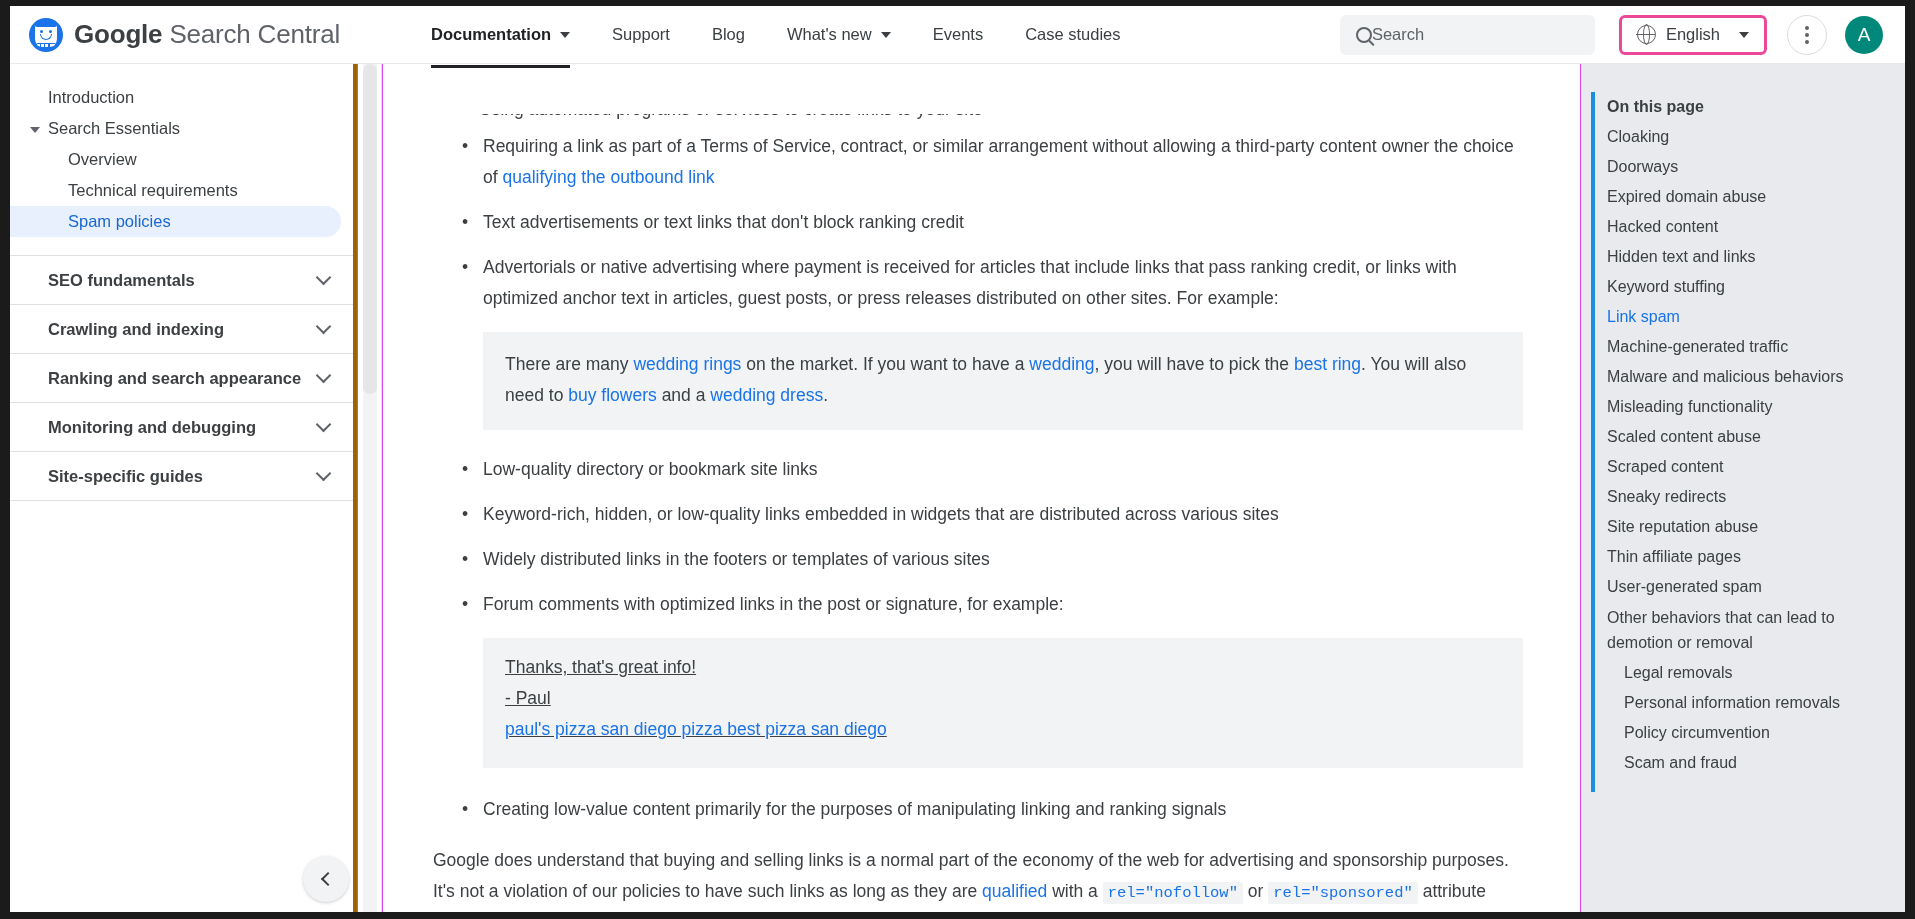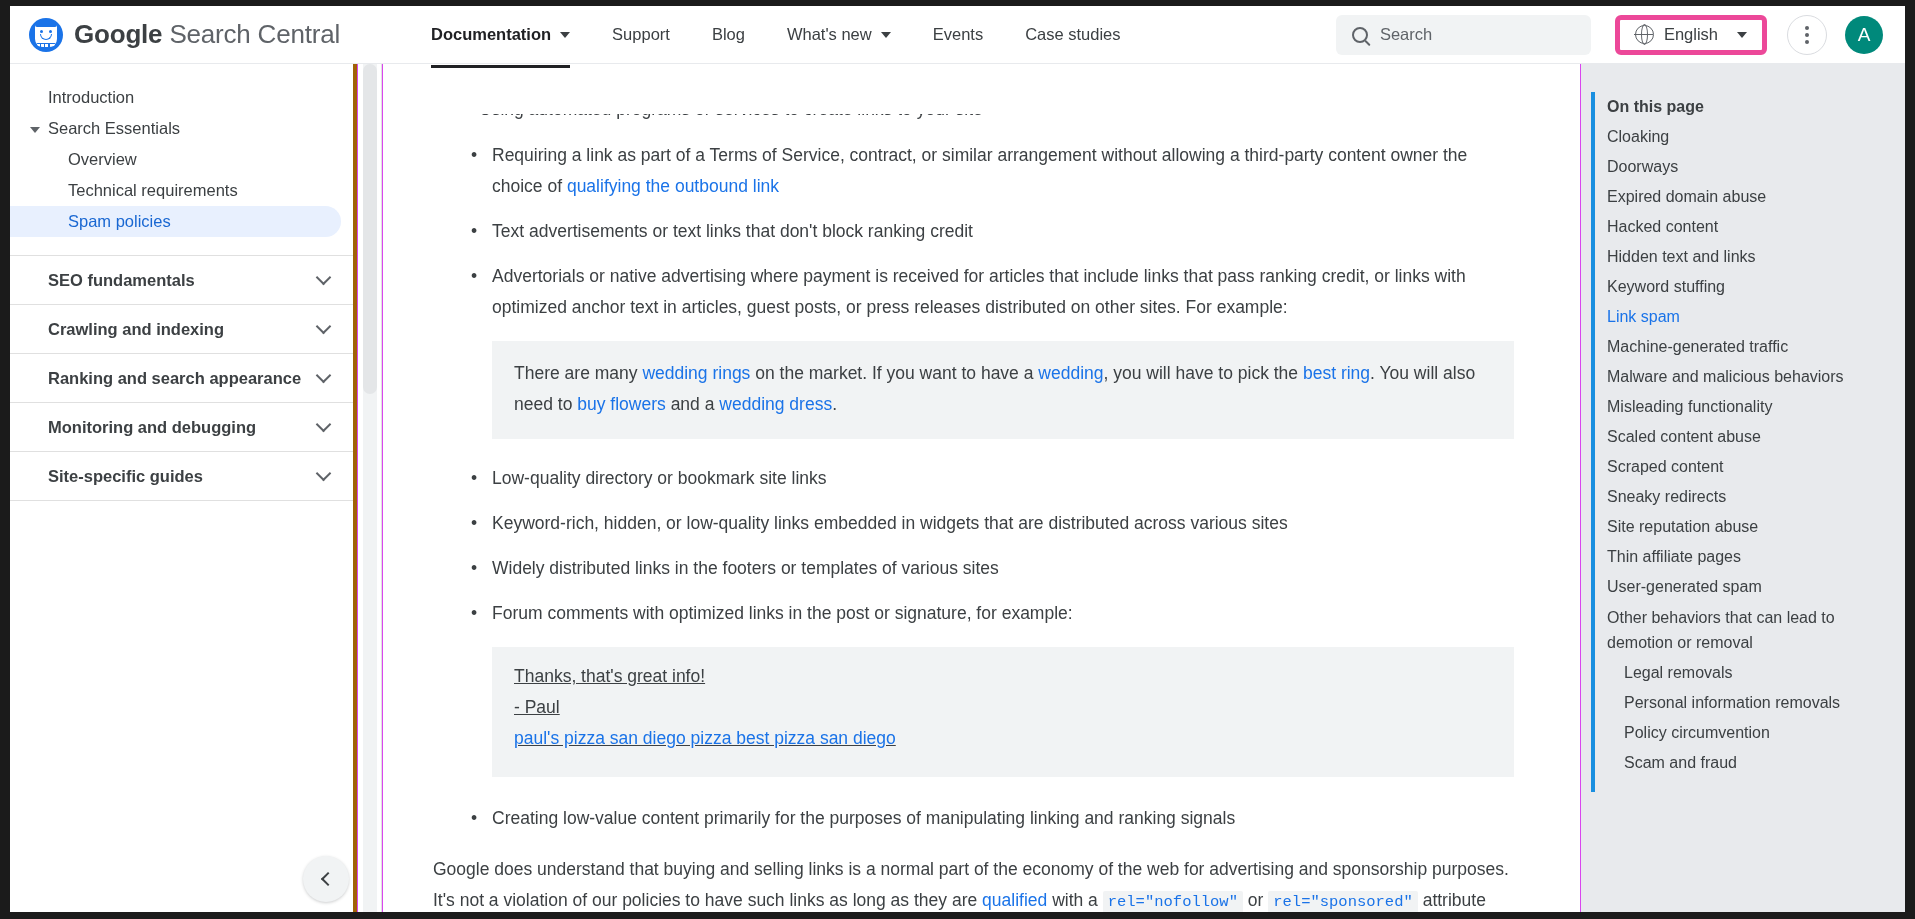--- a/index.html
+++ b/index.html
@@ -88,37 +88,37 @@
     width: 0; height: 0;
     border-left: 5.5px solid transparent;
     border-right: 5.5px solid transparent;
     border-top: 6.5px solid #3c4043;
   }
 
   #search-box {
     margin-left: auto;
     width: 255px; height: 40px;
     background: #f1f3f4; border-radius: 6px;
-    display: flex; align-items: center; gap: 12px;
+    display: flex; align-items: center; gap: 0;
     padding: 0 16px; cursor: text;
   }
   #search-box .ph { font-size: 16.5px; color: #5f6368; }
   .mag {
     width: 16px; height: 16px; border: 2px solid #5f6368; border-radius: 50%;
     position: relative; flex: none;
   }
   .mag::after {
     content:""; position:absolute; right:-5px; bottom:-3px;
     width: 7px; height: 2px; background: #5f6368;
     transform: rotate(45deg); border-radius: 1px;
   }
 
   #lang-btn {
     margin-left: 24px; height: 40px;
-    border: 5px solid #ec4899; border-radius: 6px;
+    border: 3px solid #ec4899; border-radius: 6px;
     display: flex; align-items: center; gap: 10px;
     padding: 0 15px; cursor: pointer;
   }
   #lang-btn .lbl { font-size: 16.5px; color: #3c4043; }
   .globe {
     width: 19px; height: 19px; border: 1.7px solid #5f6368; border-radius: 50%;
     position: relative; flex: none;
   }
   .globe::before {
     content:""; position:absolute; left:7px; top:-1.7px; width: 3px; height: 19px;
@@ -233,21 +233,21 @@
   }
   .clip-row .inner {
     position: relative; top: -15px;
     font-size: 17.5px; white-space: nowrap;
     padding-left: 46px;
   }
   .clip-row .inner::before {
     content: "•"; position: absolute; left: 26px; top: 0; color: #3c4043;
   }
 
-  ul.bullets { list-style: none; margin: 12px; padding: 0; }
+  ul.bullets { list-style: none; margin: 3px; padding: 0; }
   ul.bullets > li {
     position: relative;
     padding-left: 47px;
     font-size: 17.5px; line-height: 31px; color: #3c4043;
     margin-bottom: 14px;
   }
   ul.bullets > li::before {
     content: "•"; position: absolute; left: 26px; top: 0;
     font-size: 17.5px; color: #3c4043; line-height: 31px;
   }

